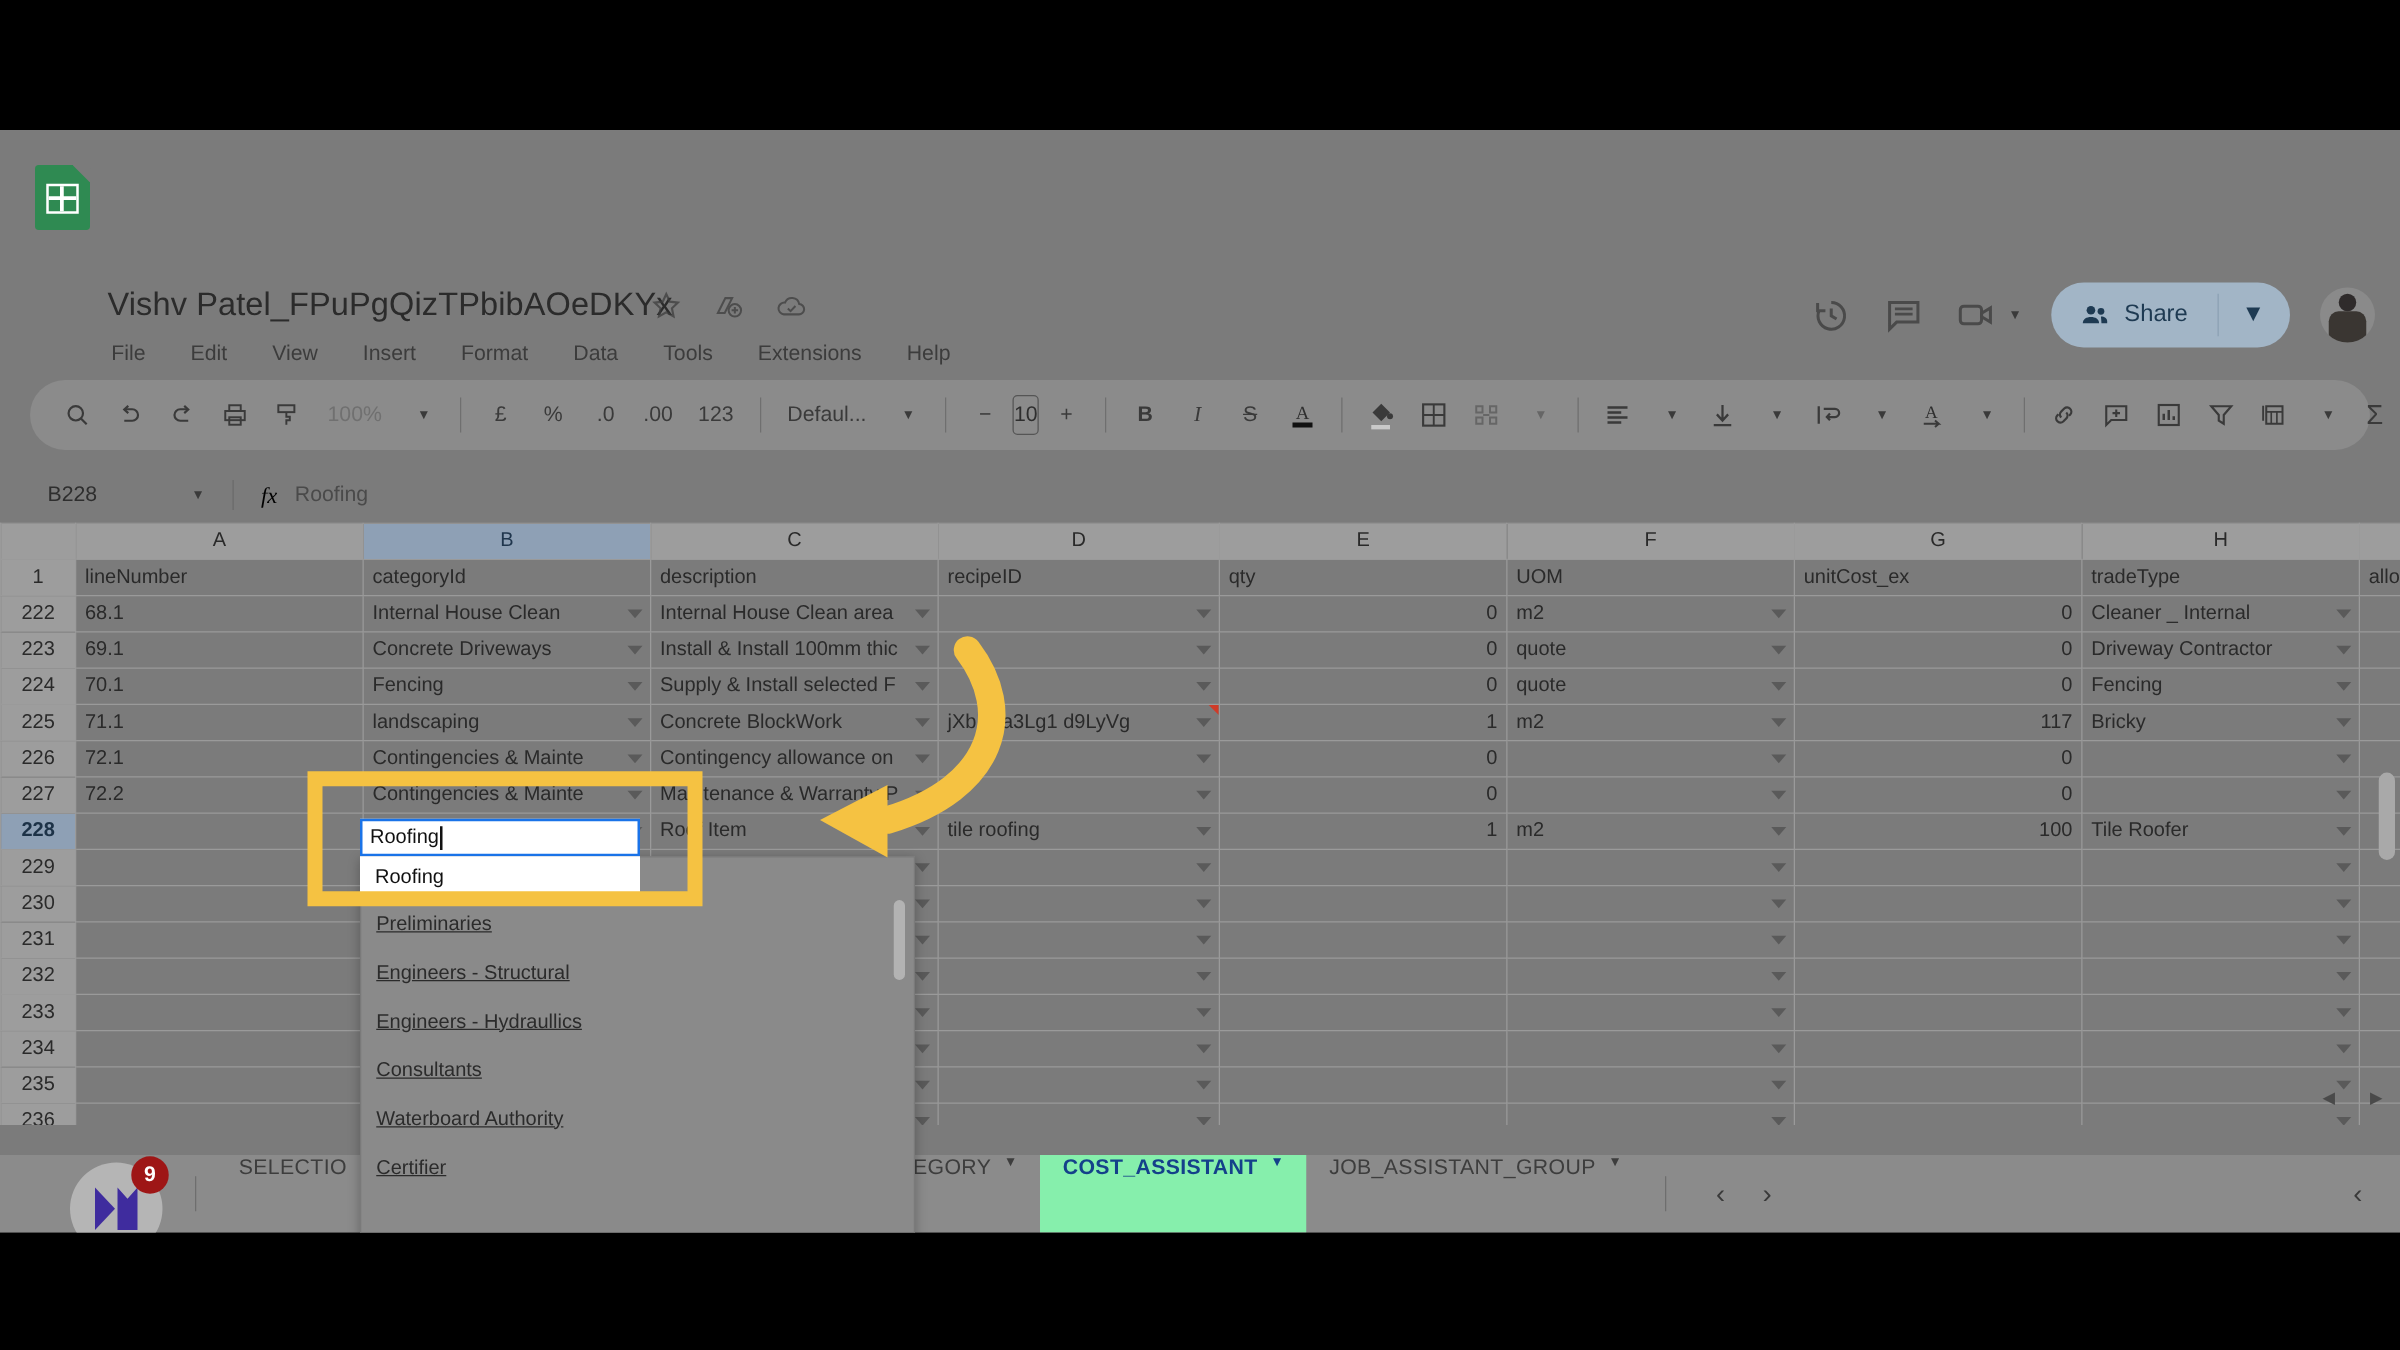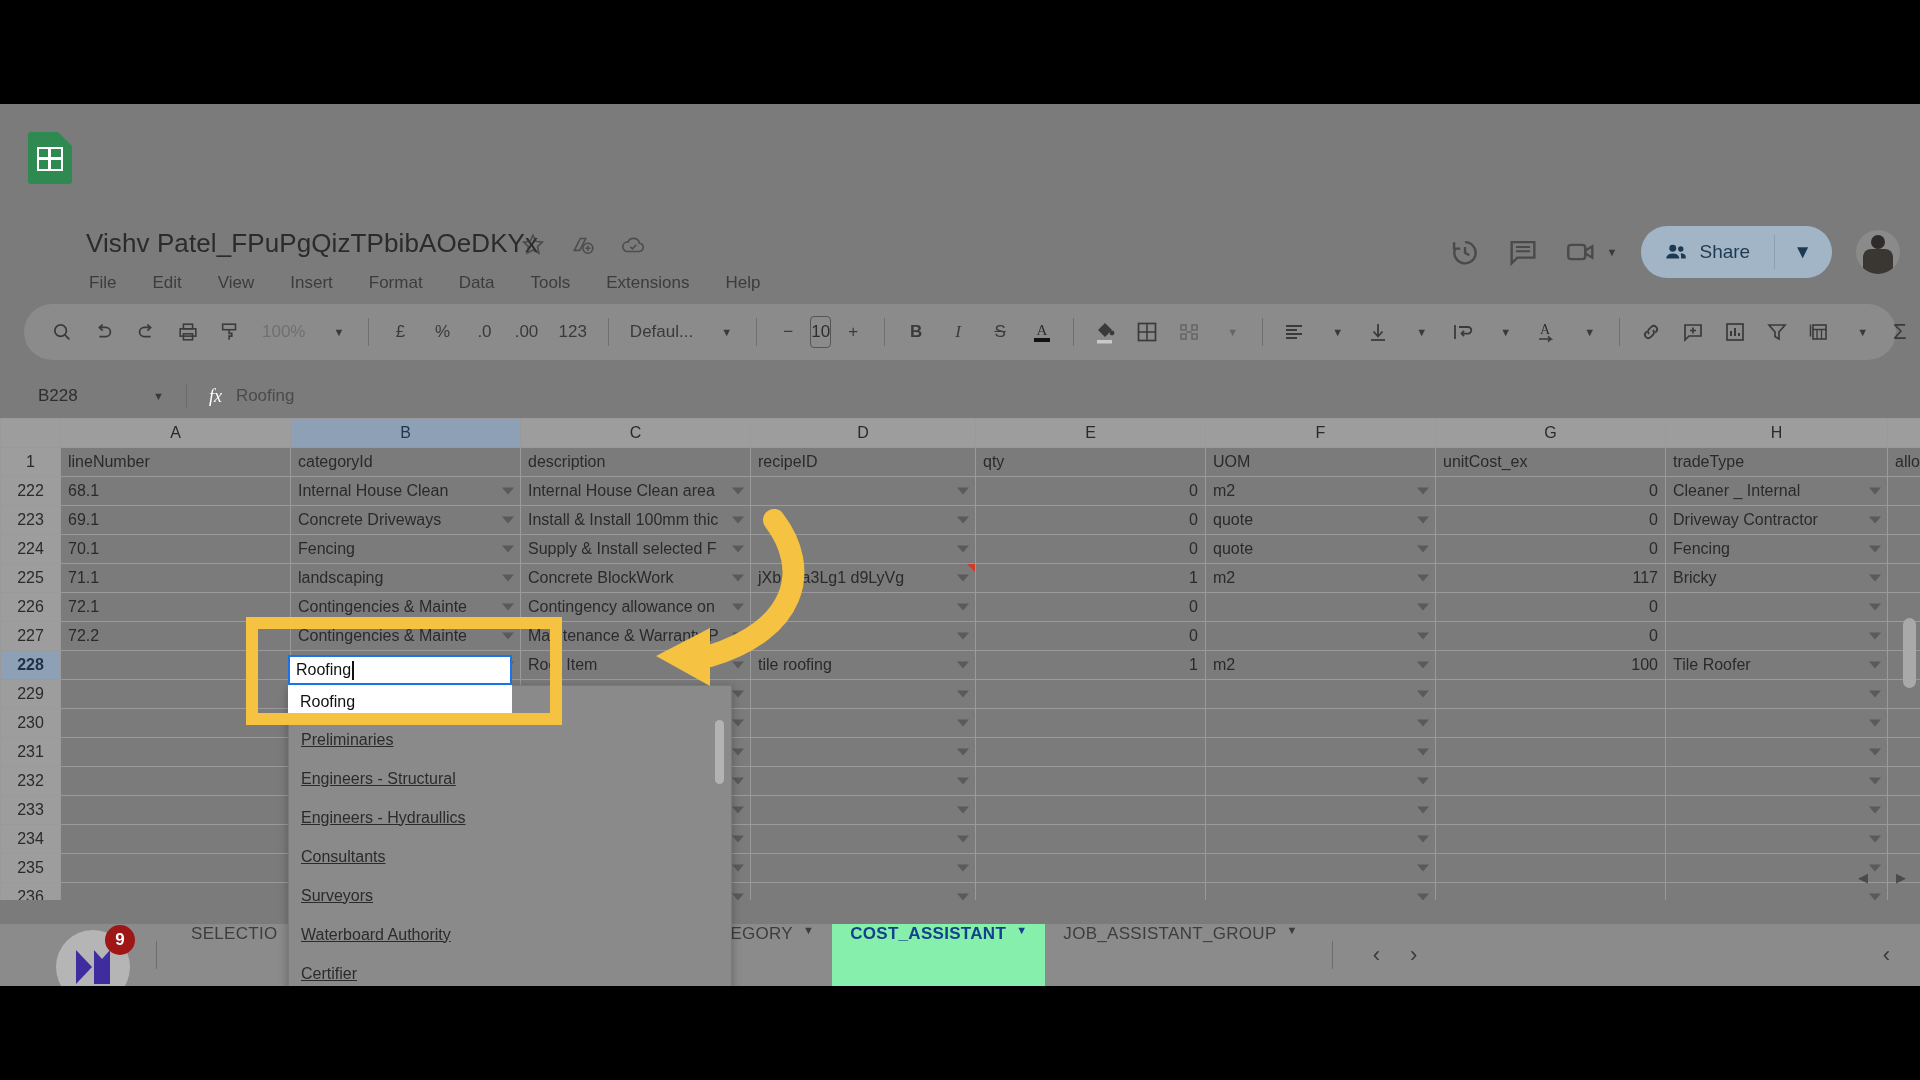--- a/index.html
+++ b/index.html
@@ -87,21 +87,21 @@
   }
   .caret-s{ font-size:11px; color:#3a3a3a; margin-left:3px;}
 
   
   .formulabar{
     position:absolute; left:0; top:270px; width:1920px; height:44px;
     display:flex; align-items:center;
   }
   .namebox{ width:150px; padding-left:38px; font-size:17px; color:#2e2e2e;}
   .fb-sep{ width:1px; height:24px; background:#6b6b6b; }
-  .fx{ font-size:18px; font-style:italic; color:#ffffff; padding:0 14px 0 22px; font-family:"Liberation Serif",serif;}
+  .fx{ font-size:18px; font-style:italic; color:#000000; padding:0 14px 0 22px; font-family:"Liberation Serif",serif;}
   .fb-val{ font-size:17px; color:#4a4a4a; }
 
   
   .grid-wrap{ position:absolute; left:0; top:314px; width:1920px; height:482px; overflow:hidden;}
   table.sheet{ border-collapse:collapse; table-layout:fixed; width:1920px;}
   table.sheet td, table.sheet th{
     height:29px; border:1px solid #9a9a9a; font-size:16px; color:#2a2a2a;
     padding:0 7px; overflow:hidden; white-space:nowrap; font-weight:normal;
     position:relative;
   }
@@ -768,21 +768,20 @@
       <span class="caret-bar"></span>
   </div>
 
   <div class="ac-panel">
     <div class="ac-scroll"></div>
     <div style="height:34px"></div>
     <div class="ac-item">Preliminaries</div>
     <div class="ac-item">Engineers - Structural</div>
     <div class="ac-item">Engineers - Hydraullics</div>
     <div class="ac-item">Consultants</div>
-    <div class="ac-item">Surveyors</div>
     <div class="ac-item">Waterboard Authority</div>
     <div class="ac-item">Certifier</div>
 
   </div>
   <div class="ac-first">Roofing</div>
 
   <div class="hl-box"></div>
   <svg class="arrow-svg" width="320" height="230" viewBox="0 0 320 230">
     <path d="M214 16 C 252 66, 236 126, 150 152" fill="none" stroke="#f5c242" stroke-width="22" stroke-linecap="round"></path>
     <path d="M150 124 L 96 152 L 150 182 Z" fill="#f5c242"></path>

